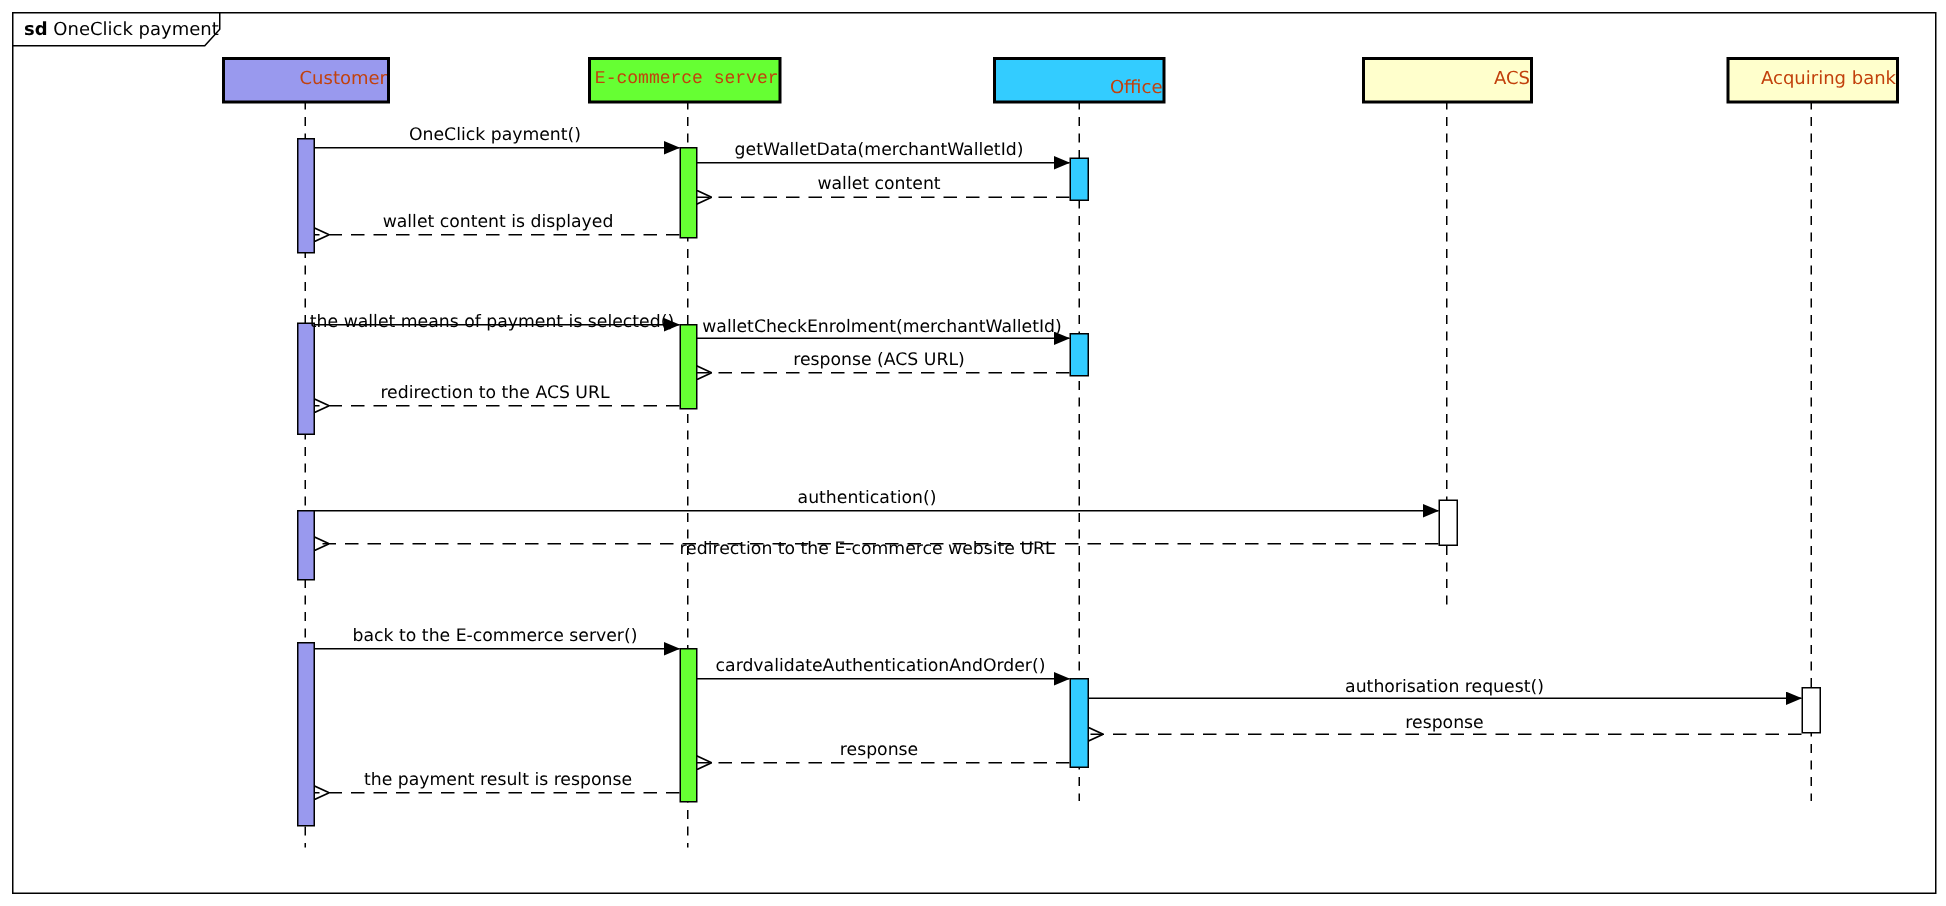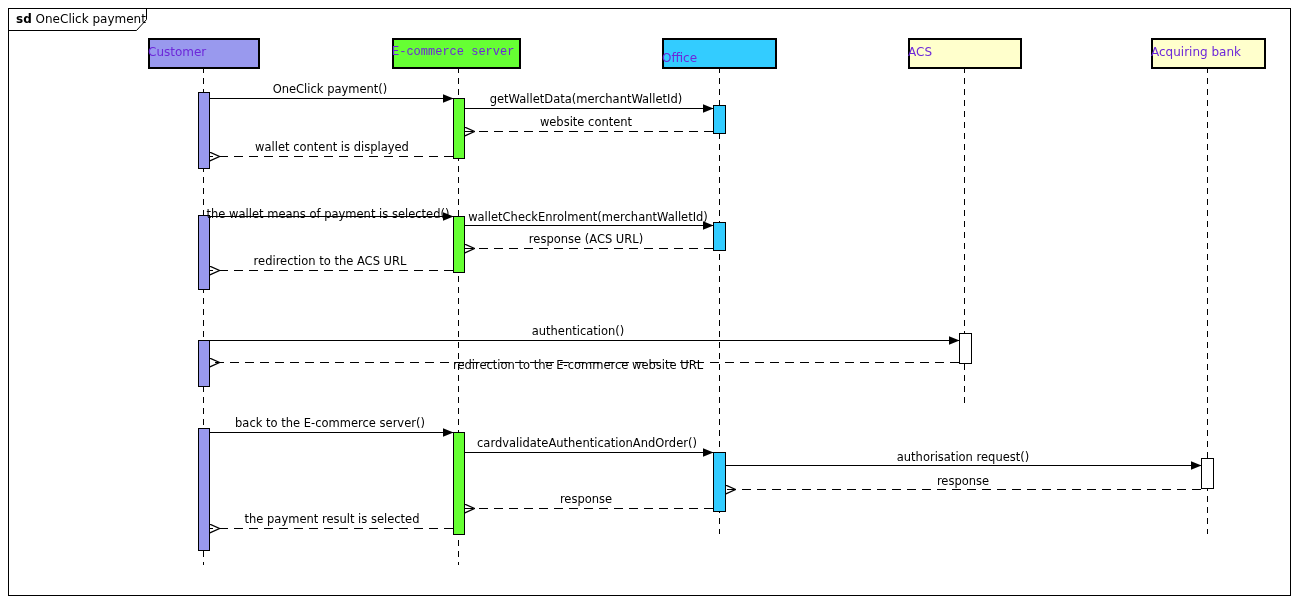--- a/index.html
+++ b/index.html
@@ -33,23 +33,23 @@
     font-size: 12px;
     color: #000000;
     white-space: nowrap;
     line-height: 1;
   }
   .frame-label b { font-weight: bold; }
   .part-label {
     position: absolute;
     font-family: "DejaVu Sans", sans-serif;
     font-size: 12px;
-    color: #6d28d9;
+    color: #c2410c;
     white-space: nowrap;
-    text-align: left;
+    text-align: right;
     line-height: 1;
   }
   .msg-label {
     position: absolute;
     font-family: "DejaVu Sans", sans-serif;
     font-size: 11.5px;
     color: #000000;
     white-space: nowrap;
     line-height: 1;
     transform: translateX(-50%);
@@ -128,28 +128,28 @@
   </div>
 
   <div id="text-layer">
       <div class="part-label" style="left: 148px; top: 45.5px; width: 110px;">Customer</div>
       <div class="part-label" style="left: 392px; top: 45.5px; width: 127px; font-family: Liberation Mono, monospace;">E-commerce server</div>
       <div class="part-label" style="left: 662px; top: 52px; width: 113px;">Office</div>
       <div class="part-label" style="left: 908px; top: 45.5px; width: 112px;">ACS</div>
       <div class="part-label" style="left: 1151px; top: 45.5px; width: 113px;">Acquiring bank</div>
       <div class="msg-label" style="left: 330px; top: 84px;">OneClick payment()</div>
       <div class="msg-label" style="left: 586px; top: 94px;">getWalletData(merchantWalletId)</div>
-      <div class="msg-label" style="left: 586px; top: 117px;">website content</div>
+      <div class="msg-label" style="left: 586px; top: 117px;">wallet content</div>
       <div class="msg-label" style="left: 332px; top: 142px; text-align: center;">wallet content is displayed</div>
       <div class="msg-label" style="left: 328px; top: 209px;">the wallet means of payment is selected()</div>
       <div class="msg-label" style="left: 588px; top: 212px;">walletCheckEnrolment(merchantWalletId)</div>
       <div class="msg-label" style="left: 586px; top: 234px;">response (ACS URL)</div>
       <div class="msg-label" style="left: 330px; top: 256px;">redirection to the ACS URL</div>
       <div class="msg-label" style="left: 578px; top: 326px;">authentication()</div>
       <div class="msg-label" style="left: 578px; top: 360px;">redirection to the E-commerce website URL</div>
       <div class="msg-label" style="left: 330px; top: 418px;">back to the E-commerce server()</div>
       <div class="msg-label" style="left: 587px; top: 438px;">cardvalidateAuthenticationAndOrder()</div>
       <div class="msg-label" style="left: 963px; top: 452px;">authorisation request()</div>
       <div class="msg-label" style="left: 963px; top: 476px;">response</div>
       <div class="msg-label" style="left: 586px; top: 494px;">response</div>
-      <div class="msg-label" style="left: 332px; top: 514px;">the payment result is selected</div>
+      <div class="msg-label" style="left: 332px; top: 514px;">the payment result is response</div>
     </div>
 </div>
 
 </body></html>

